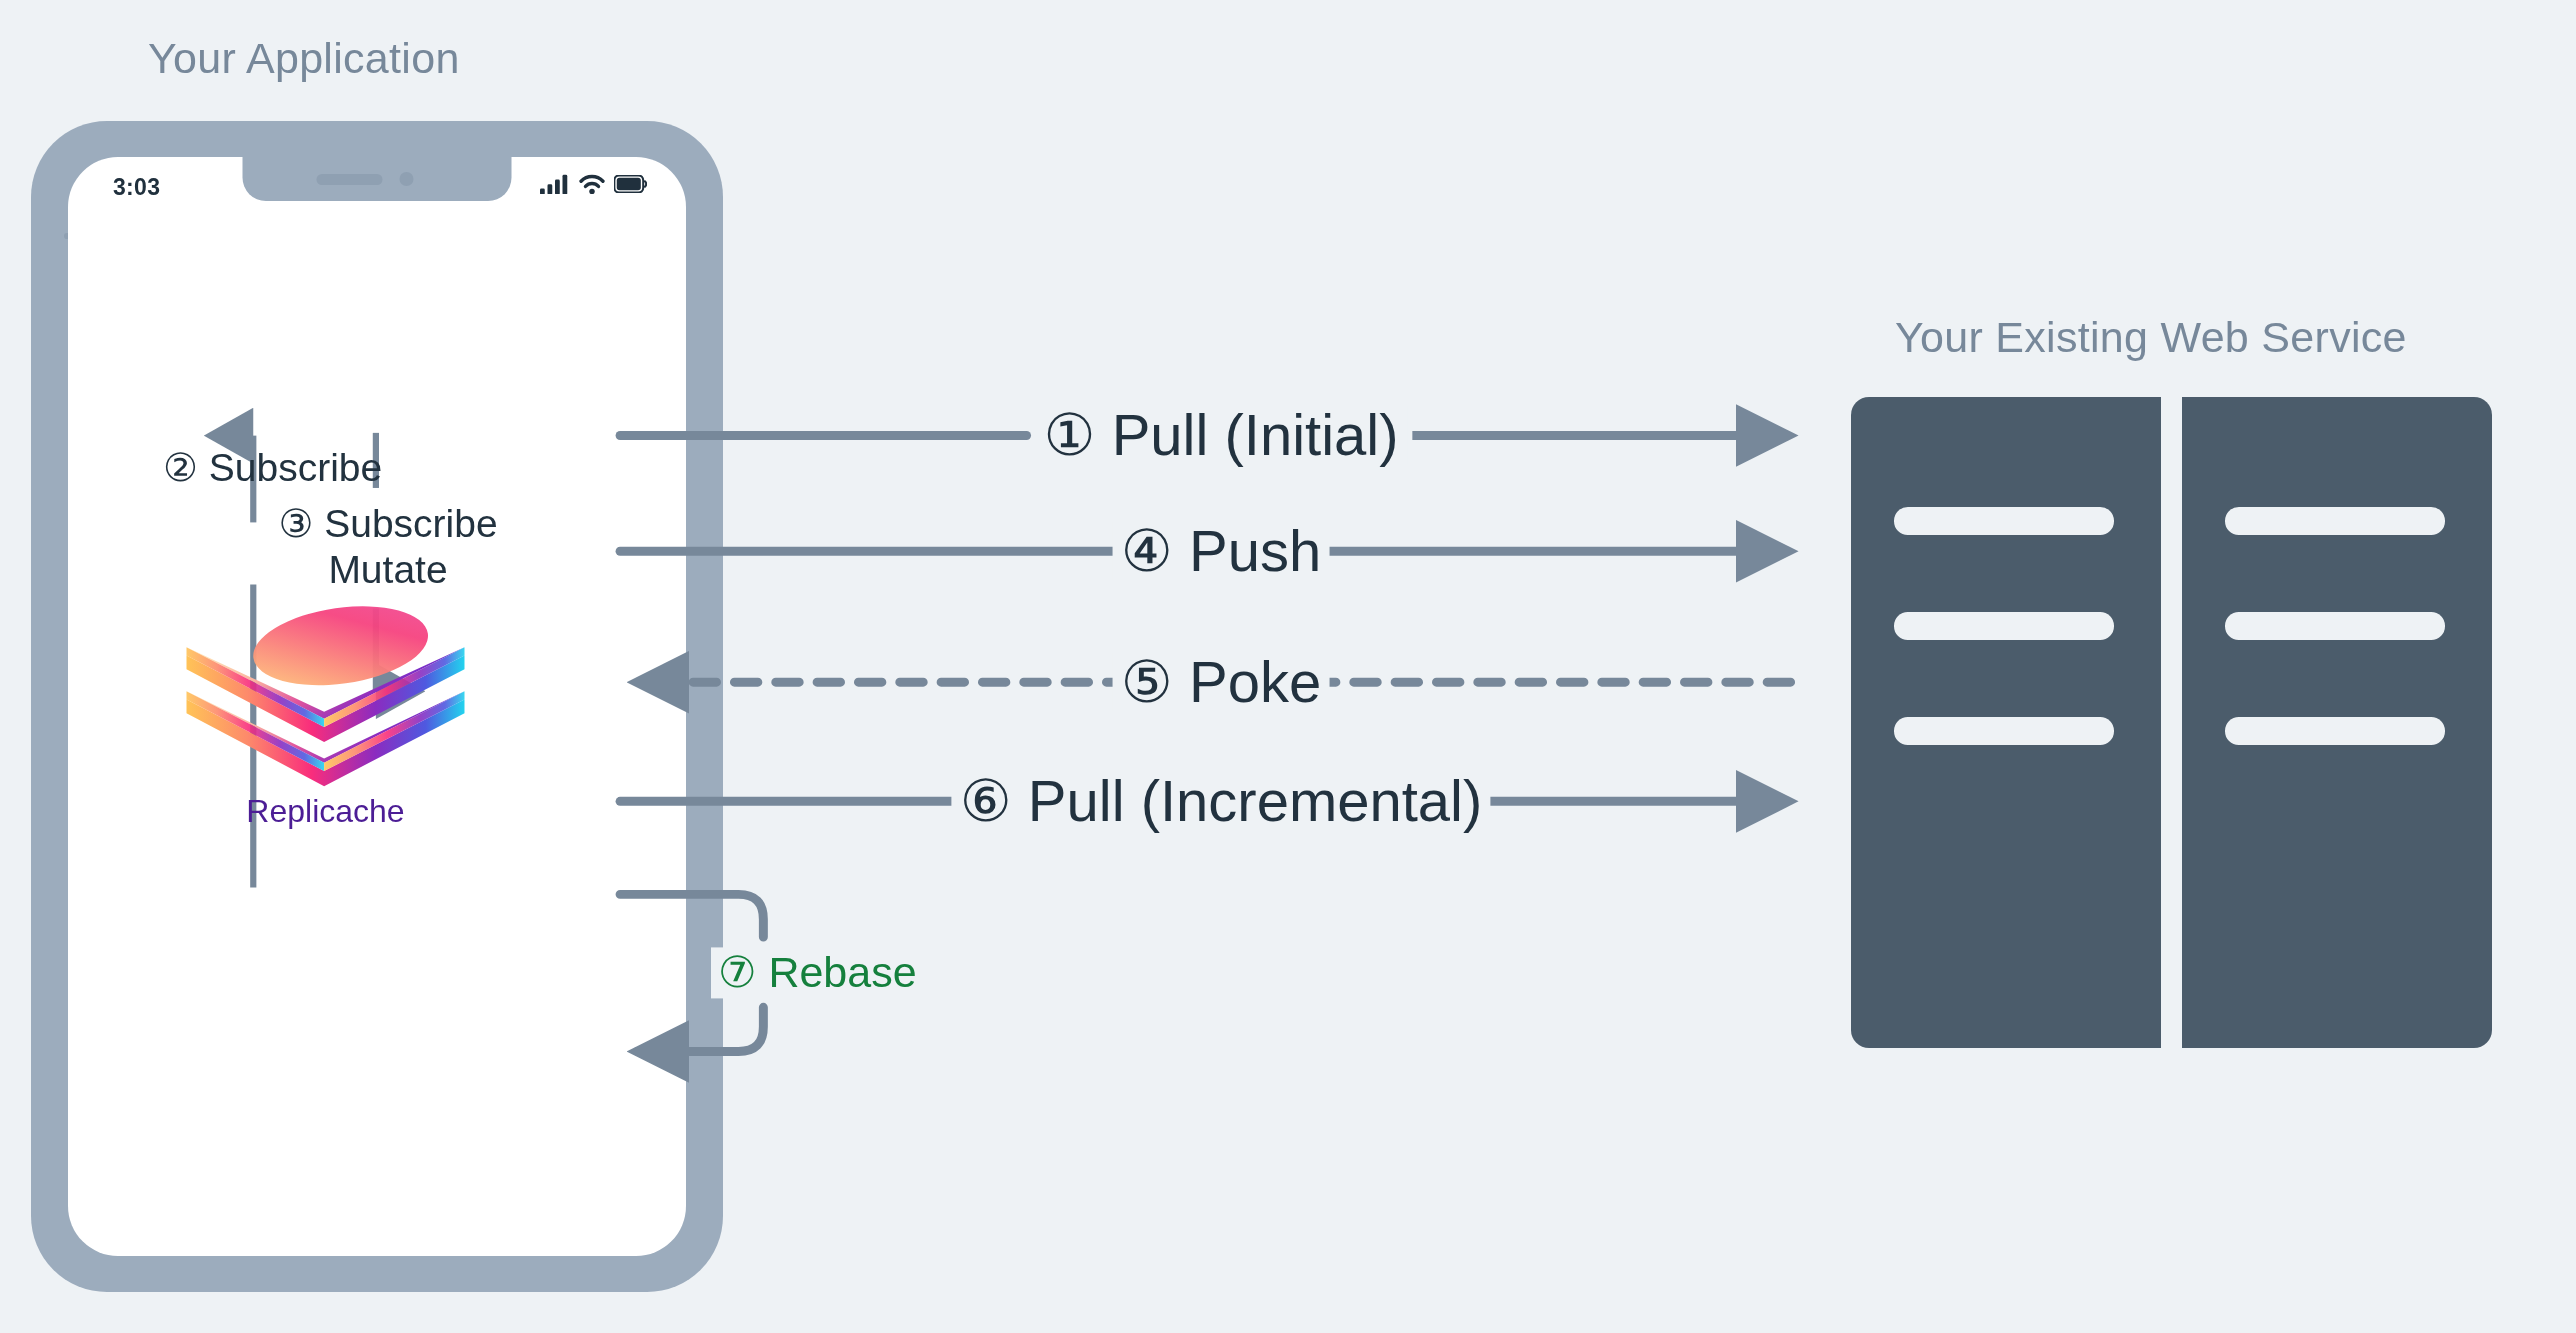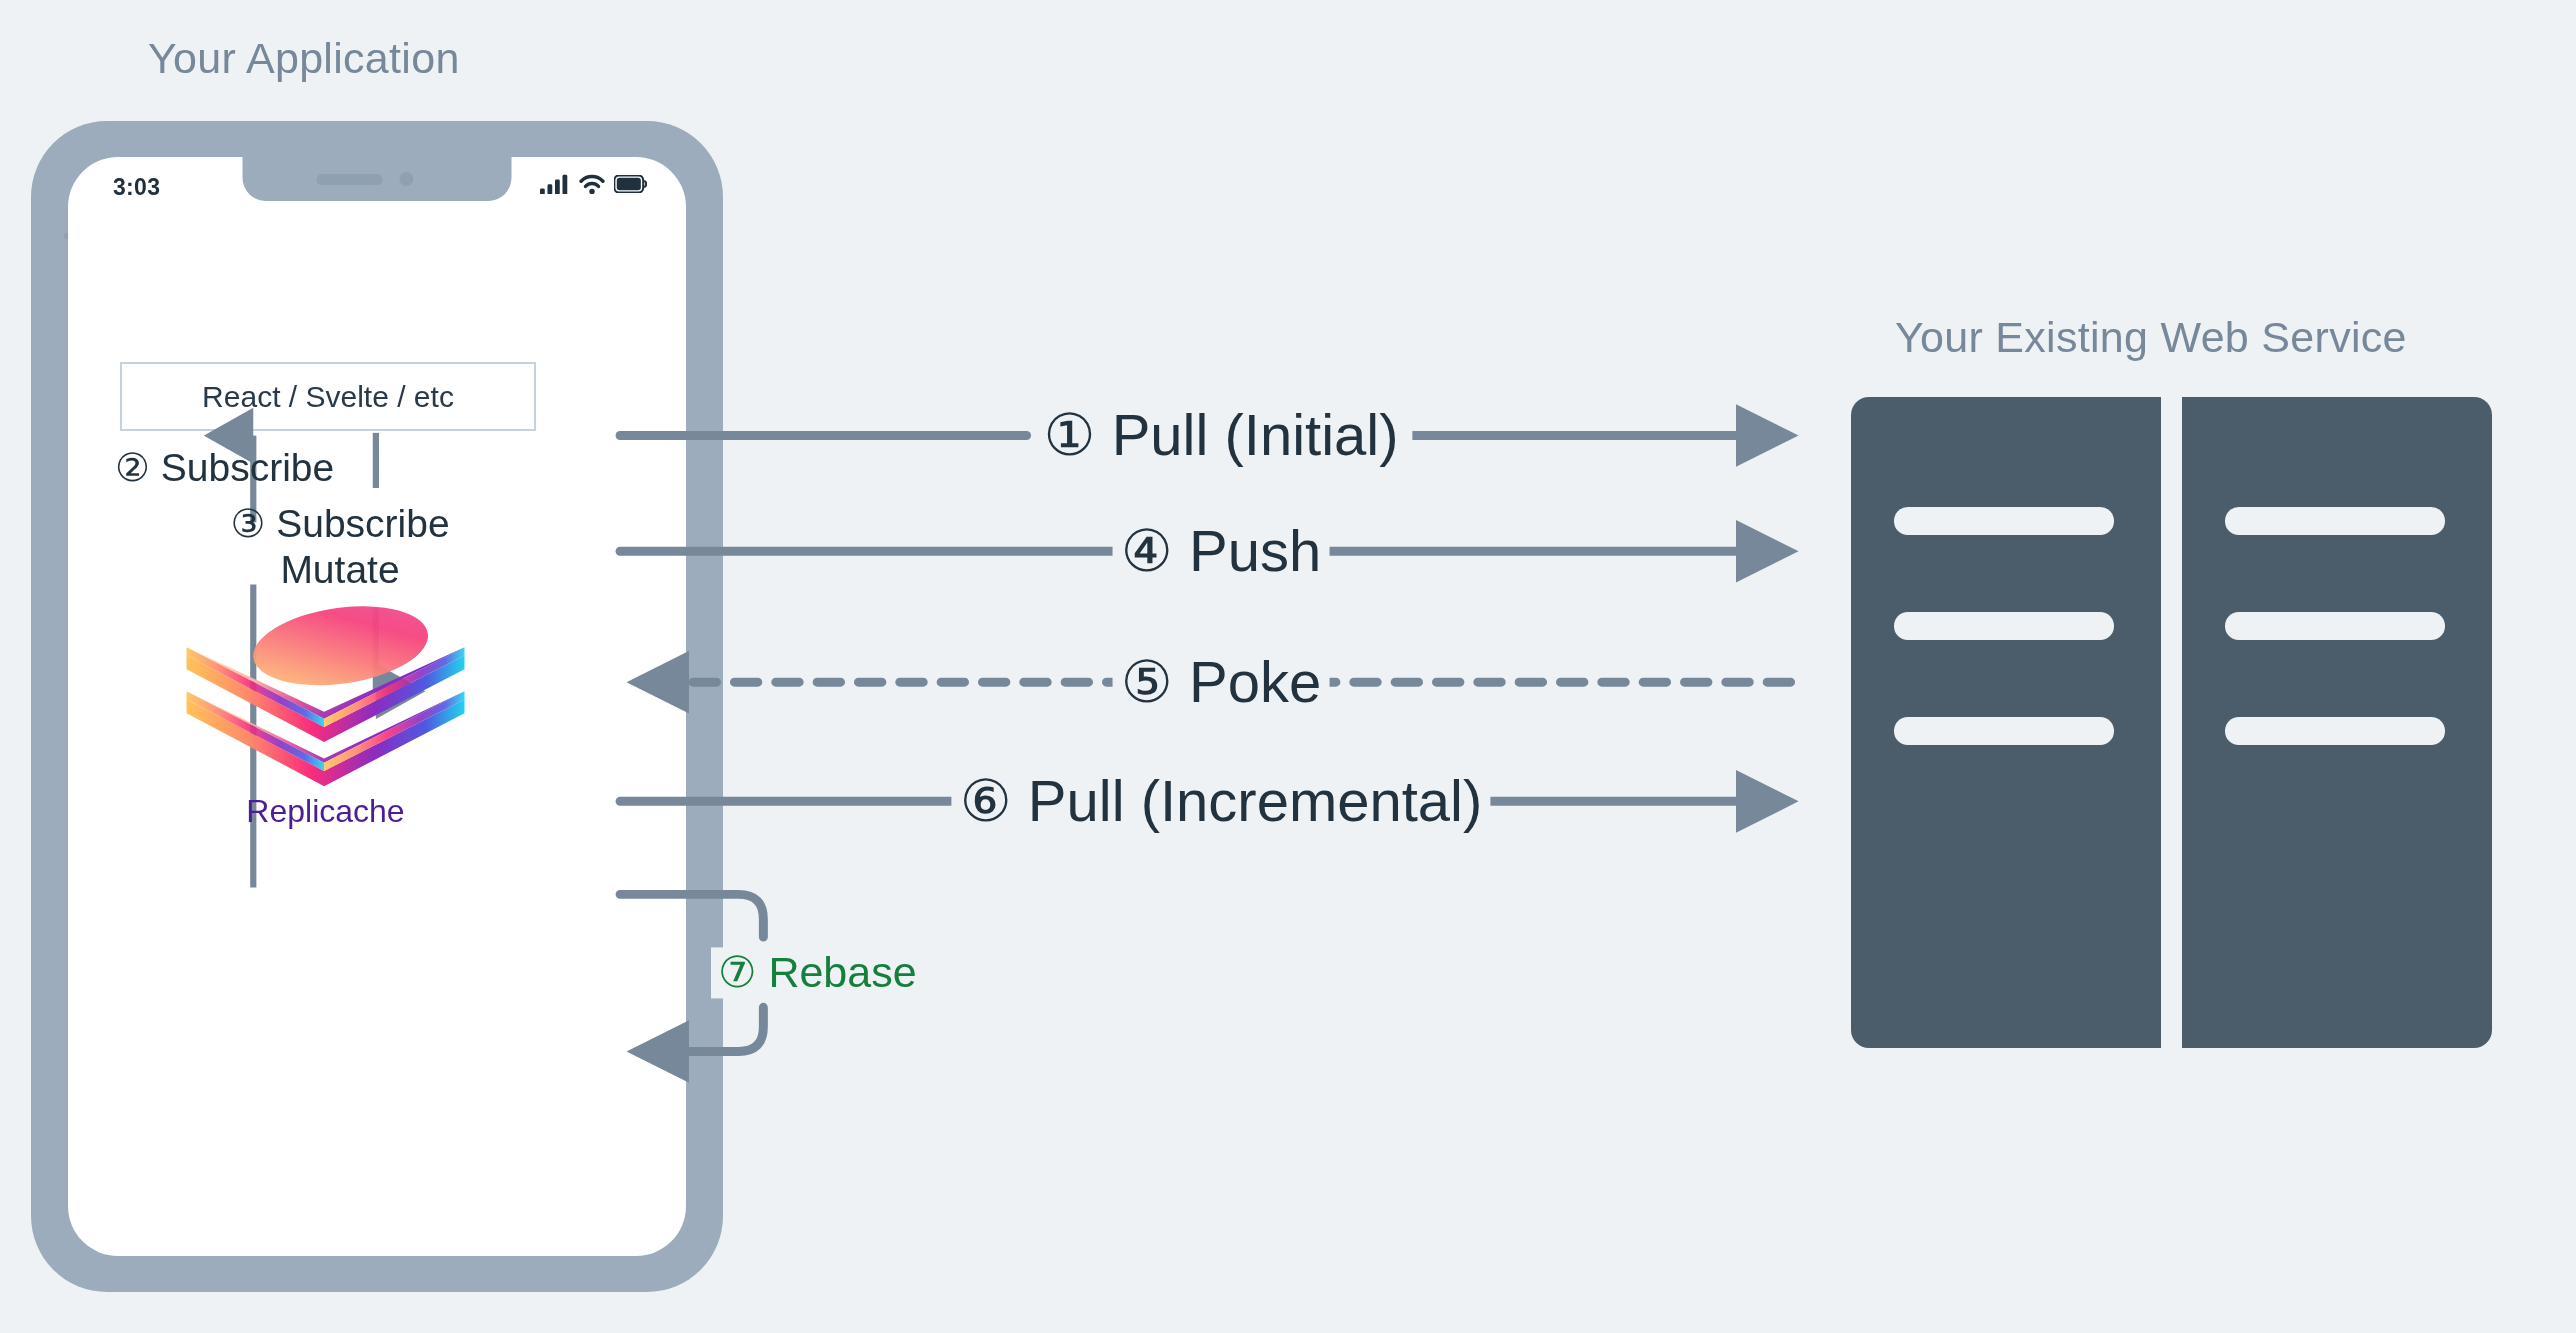--- a/index.html
+++ b/index.html
@@ -130,20 +130,21 @@
     white-space: nowrap;
   }
 
   
   .flow-label {
     position: absolute;
     color: #22323f;
     font-size: 39px;
     white-space: nowrap;
     line-height: 1.18;
+    margin-left: 48px;
   }
   #subscribe-label { left: 47px; top: 288px; }
   #mutate-label {
     left: 134px;
     top: 344px;
     text-align: center;
     white-space: normal;
     width: 276px;
   }
 
@@ -270,23 +271,20 @@
 
         <span>
           <svg width="33" height="18" viewBox="0 0 48 26">
             <rect x="0.5" y="0.5" width="42" height="25" rx="7" fill="none" stroke="#20303d" stroke-width="3"></rect>
             <rect x="4" y="4" width="35" height="18" rx="4" fill="#20303d"></rect>
             <path d="M45 9 q4 4 0 8" stroke="#20303d" stroke-width="3" fill="none" stroke-linecap="round"></path>
           </svg>
         </span>
       </div>
 
-      <div id="fw-box">
-        <span id="fw-box-label">React / Svelte / etc</span>
-      </div>
 
       <svg id="phone-arrows" width="509" height="1100" style="position:absolute;left:0;top:0;" viewBox="0 0 739 1596">
         <defs>
           <marker id="ph-up" markerWidth="9" markerHeight="9" refX="4.5" refY="8" orient="auto" markerUnits="strokeWidth">
             <path d="M4.5 0 L9 8 L0 8 Z" fill="#77889a"></path>
           </marker>
           <marker id="ph-down" markerWidth="9" markerHeight="9" refX="4.5" refY="8" orient="auto" markerUnits="strokeWidth">
             <path d="M4.5 0 L9 8 L0 8 Z" fill="#77889a"></path>
           </marker>
         </defs>

